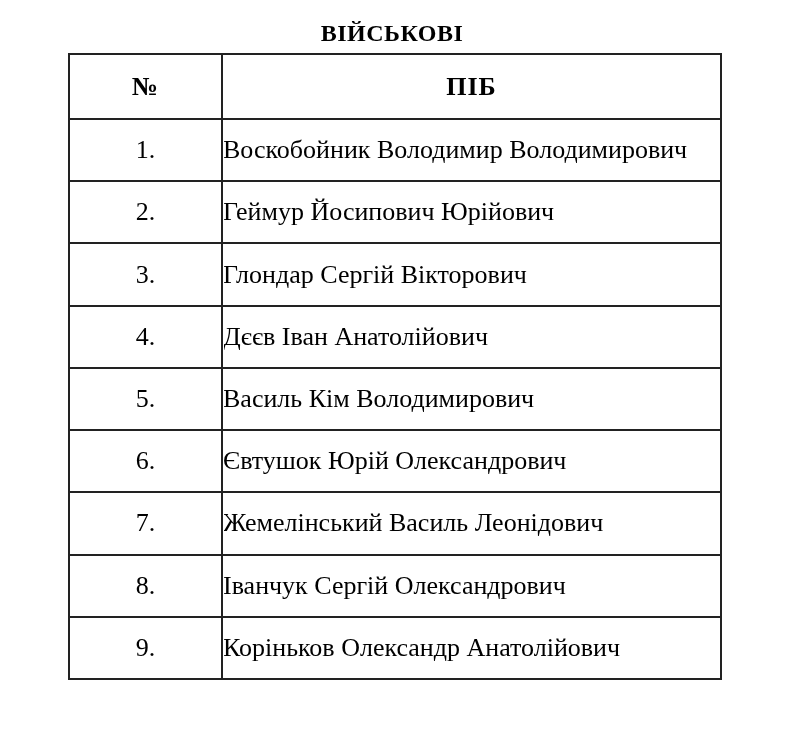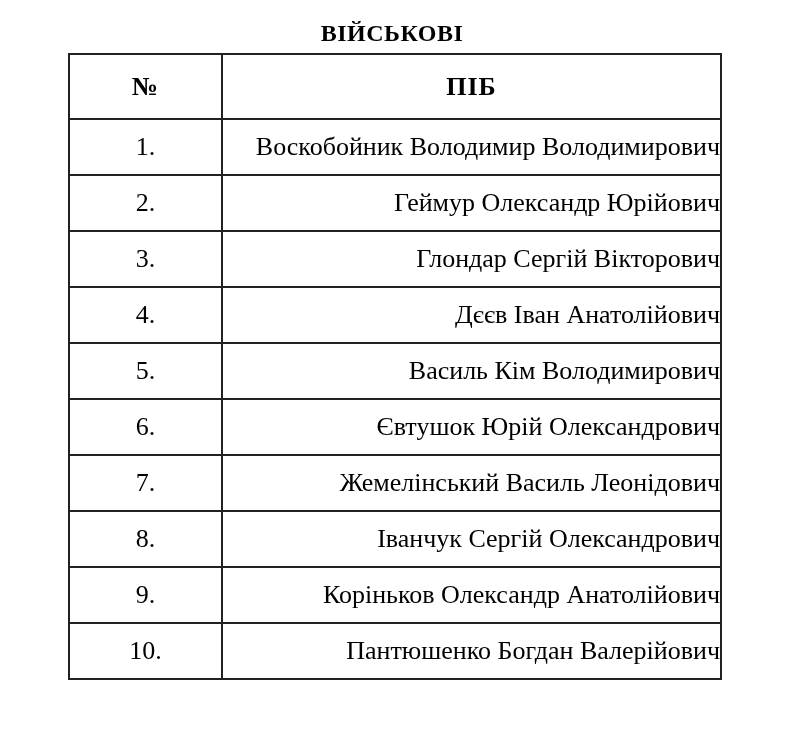--- a/index.html
+++ b/index.html
@@ -54,23 +54,24 @@
   td{
     font-size:26px;
     vertical-align:middle;
     white-space:nowrap;
     padding-top:5px;
   }
   td.cell-num{
     text-align:center;
   }
   td.cell-name{
-    text-align:right;
+    text-align:left;
     padding-left:4px;
     padding-right:2px;
+    border-radius:6px;
   }
 </style>
 </head>
 <body>
 
 <div class="doc">
 
   <h1 class="doc-title">ВІЙСЬКОВІ</h1>
 
   <table class="roster">
@@ -84,21 +85,21 @@
         <th>ПІБ</th>
       </tr>
     </thead>
     <tbody>
         <tr>
           <td class="cell-num">1.</td>
           <td class="cell-name">Воскобойник Володимир Володимирович</td>
         </tr>
         <tr>
           <td class="cell-num">2.</td>
-          <td class="cell-name">Геймур Олександр Юрійович</td>
+          <td class="cell-name">Геймур Йосипович Юрійович</td>
         </tr>
         <tr>
           <td class="cell-num">3.</td>
           <td class="cell-name">Глондар Сергій Вікторович</td>
         </tr>
         <tr>
           <td class="cell-num">4.</td>
           <td class="cell-name">Дєєв Іван Анатолійович</td>
         </tr>
         <tr>
@@ -114,20 +115,16 @@
           <td class="cell-name">Жемелінський Василь Леонідович</td>
         </tr>
         <tr>
           <td class="cell-num">8.</td>
           <td class="cell-name">Іванчук Сергій Олександрович</td>
         </tr>
         <tr>
           <td class="cell-num">9.</td>
           <td class="cell-name">Коріньков Олександр Анатолійович</td>
         </tr>
-        <tr>
-          <td class="cell-num">10.</td>
-          <td class="cell-name">Пантюшенко Богдан Валерійович</td>
-        </tr>
       </tbody>
   </table>
 
 </div>
 
 </body></html>

